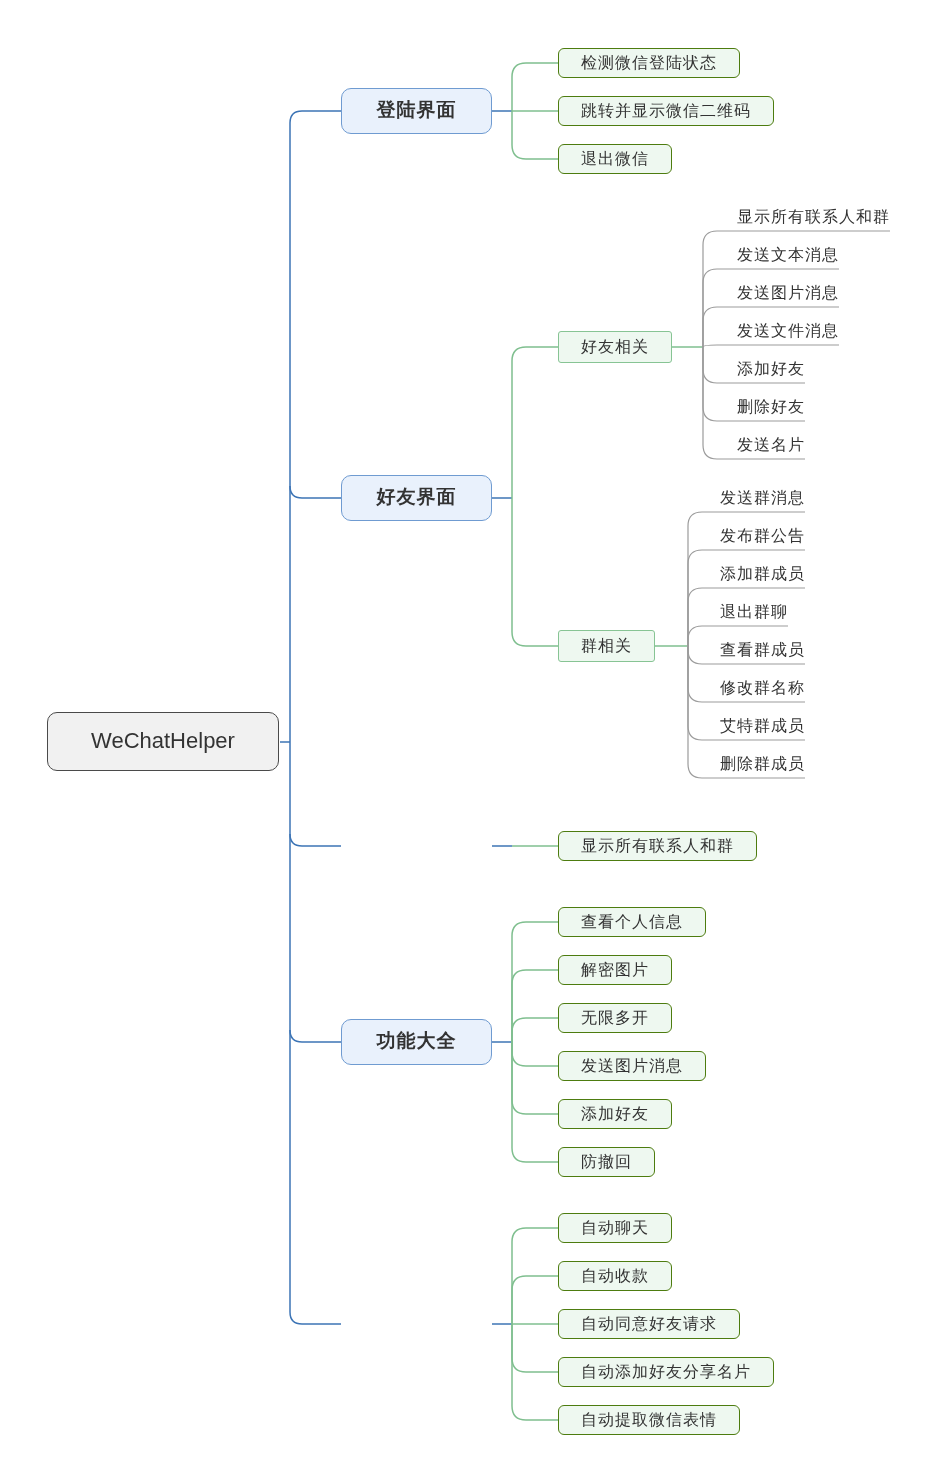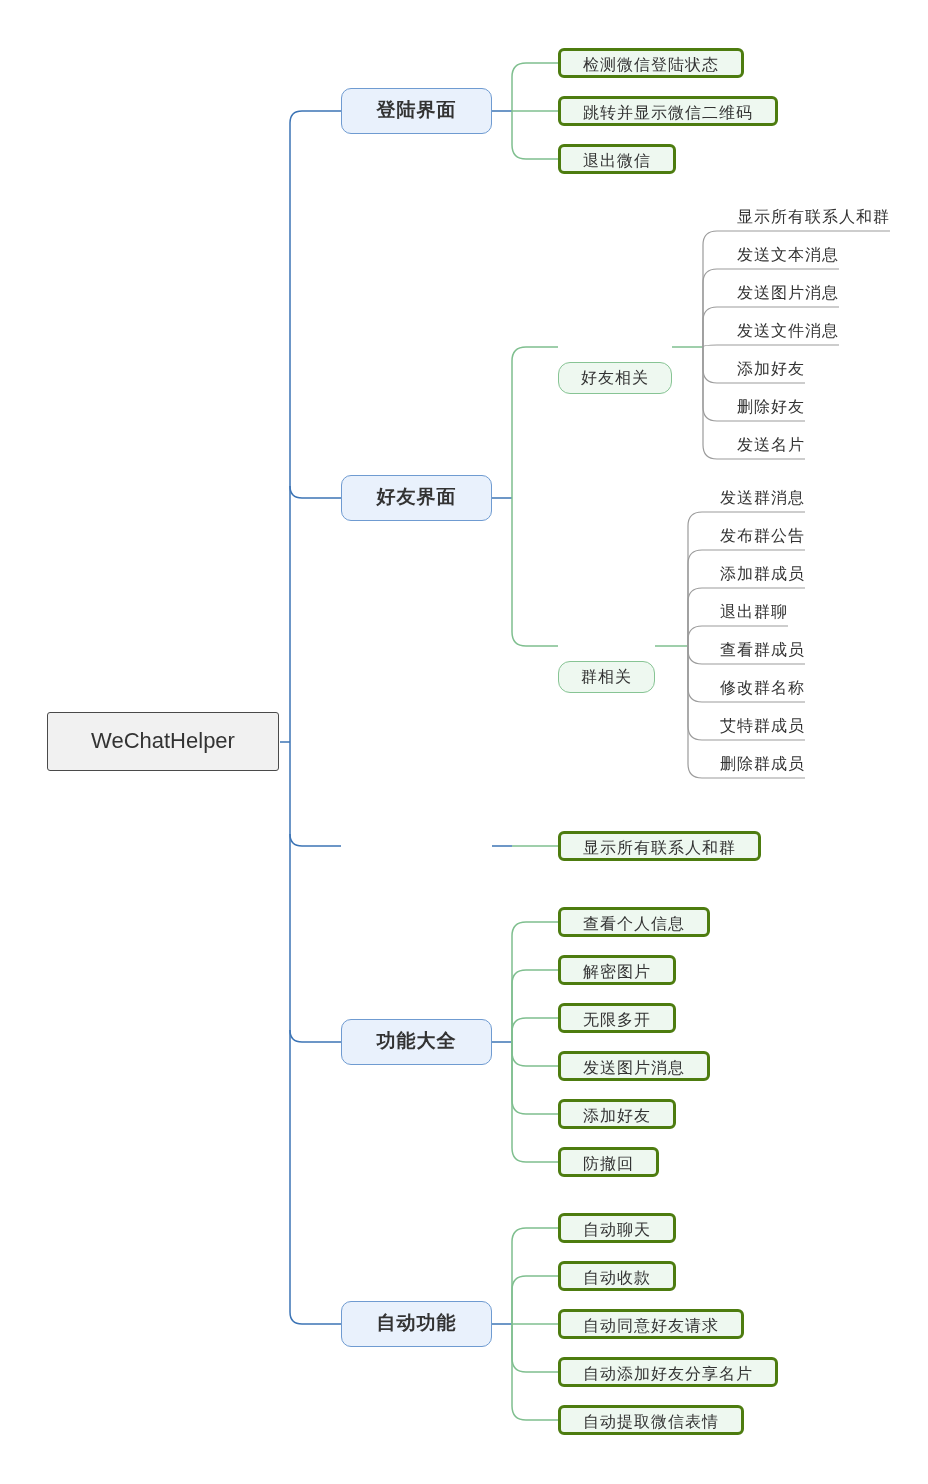--- a/index.html
+++ b/index.html
@@ -15,50 +15,49 @@
     position:absolute;
     box-sizing:border-box;
     white-space:nowrap;
     color:#333333;
     z-index:2;
   }
   .root-node {
     left:47px; top:712px; width:232px; height:59px;
     background:#f1f1f1;
     border:1.5px solid #4a4a4a;
-    border-radius:3px;
+    border-radius:10px;
     font-size:22px; line-height:55px; text-align:center;
   }
   .branch-node {
     left:341px; width:151px; height:46px;
     background:#e9f1fc;
     border:1.5px solid #6f9bd1;
     border-radius:10px;
     font-size:19px; line-height:42px; text-align:center;
     letter-spacing:1px;
     font-weight:bold;
   }
   .leaf-box {
     left:558px; height:30px;
     background:#eef8f0;
-    border:3px solid #4d7c0f;
+    border:1px solid #4d7c0f;
     border-radius:6px;
     font-size:16px; line-height:28px; text-align:center;
     letter-spacing:1px;
     padding:0 22px;
   }
   .sub-box {
     left:558px; height:32px;
     background:#eef8f0;
     border:1px solid #87c494;
-    border-radius:12px;
+    border-radius:3px;
     font-size:16px; line-height:30px; text-align:center;
     letter-spacing:1px;
     padding:0 22px;
-    margin-top:31px;
   }
   .leaf-line {
     height:24px;
     font-size:16px; line-height:22px;
     letter-spacing:1px;
   }
 </style>
 </head>
 <body>
 
@@ -123,21 +122,20 @@
       <path d="M688 646 V726 Q688 740 702 740 H805"></path>
       <path d="M688 646 V764 Q688 778 702 778 H805"></path>
     </g>
   </svg>
 
   <div class="node root-node">WeChatHelper</div>
 
   <div class="node branch-node" style="top:88px">登陆界面</div>
   <div class="node branch-node" style="top:475px">好友界面</div>
   <div class="node branch-node" style="top:1019px">功能大全</div>
-  <div class="node branch-node" style="top:1301px">自动功能</div>
 
   <div class="node leaf-box" style="top:48px">检测微信登陆状态</div>
   <div class="node leaf-box" style="top:96px">跳转并显示微信二维码</div>
   <div class="node leaf-box" style="top:144px">退出微信</div>
 
   <div class="node sub-box" style="top:331px">好友相关</div>
   <div class="node sub-box" style="top:630px">群相关</div>
 
   <div class="node leaf-line" style="left:737px; top:206px">显示所有联系人和群</div>
   <div class="node leaf-line" style="left:737px; top:244px">发送文本消息</div>

